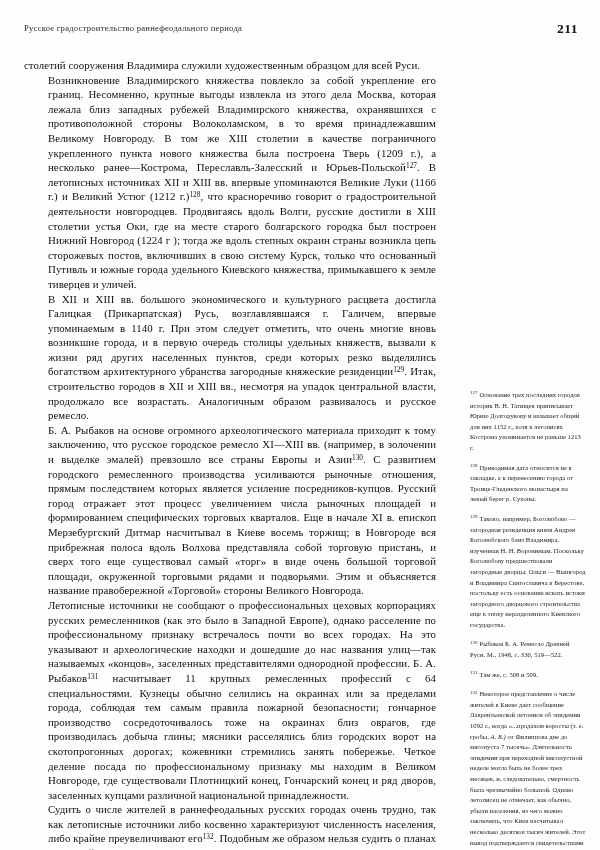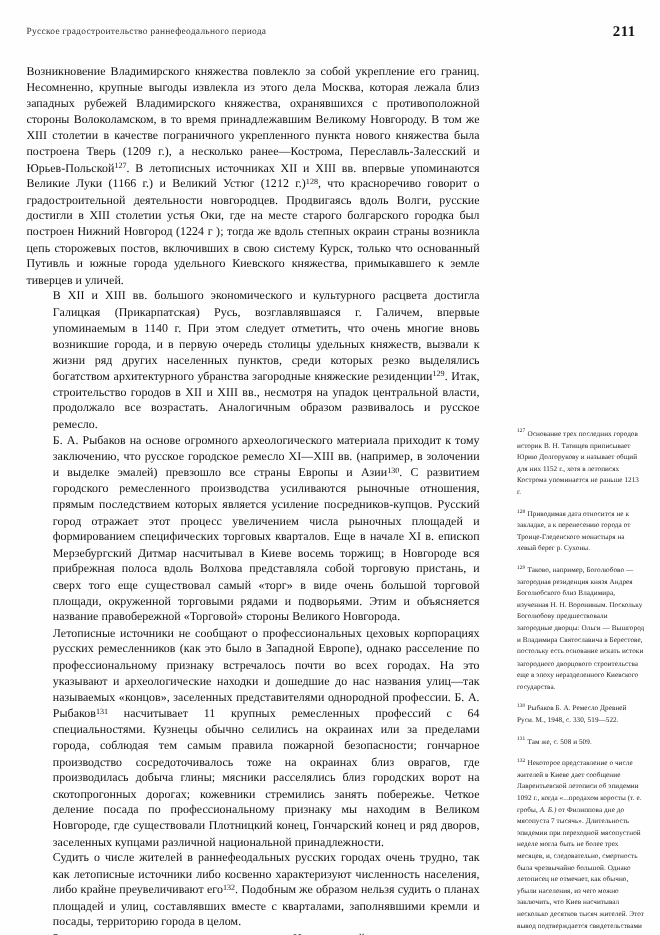--- a/index.html
+++ b/index.html
@@ -109,20 +109,21 @@
 </head>
 <body>
 
 <div class="page">
 
   <div class="running-head">Русское градостроительство раннефеодального периода</div>
 
   <div class="folio">211</div>
 
   <div class="body-col">
+    <p>столетий сооружения Владимира служили художественным образцом для всей Руси.</p>
     <p>Возникновение Владимирского княжества повлекло за собой укрепление его границ. Несомненно, крупные выгоды извлекла из этого дела Москва, которая лежала близ западных рубежей Владимирского княжества, охранявшихся с противоположной стороны Волоколамском, в то время принадлежавшим Великому Новгороду. В том же XIII столетии в качестве пограничного укрепленного пункта нового княжества была построена Тверь (1209 г.), а несколько ранее—Кострома, Переславль-Залесский и Юрьев-Польской<sup>127</sup>. В летописных источниках XII и XIII вв. впервые упоминаются Великие Луки (1166 г.) и Великий Устюг (1212 г.)<sup>128</sup>, что красноречиво говорит о градостроительной деятельности новгородцев. Продвигаясь вдоль Волги, русские достигли в XIII столетии устья Оки, где на месте старого болгарского городка был построен Нижний Новгород (1224 г ); тогда же вдоль степных окраин страны возникла цепь сторожевых постов, включивших в свою систему Курск, только что основанный Путивль и южные города удельного Киевского княжества, примыкавшего к земле тиверцев и уличей.</p>
     <p>В XII и XIII вв. большого экономического и культурного расцвета достигла Галицкая (Прикарпатская) Русь, возглавлявшаяся г. Галичем, впервые упоминаемым в 1140 г. При этом следует отметить, что очень многие вновь возникшие города, и в первую очередь столицы удельных княжеств, вызвали к жизни ряд других населенных пунктов, среди которых резко выделялись богатством архитектурного убранства загородные княжеские резиденции<sup>129</sup>. Итак, строительство городов в XII и XIII вв., несмотря на упадок центральной власти, продолжало все возрастать. Аналогичным образом развивалось и русское ремесло.</p>
     <p>Б. А. Рыбаков на основе огромного археологического материала приходит к тому заключению, что русское городское ремесло XI—XIII вв. (например, в золочении и выделке эмалей) превзошло все страны Европы и Азии<sup>130</sup>. С развитием городского ремесленного производства усиливаются рыночные отношения, прямым последствием которых является усиление посредников-купцов. Русский город отражает этот процесс увеличением числа рыночных площадей и формированием специфических торговых кварталов. Еще в начале XI в. епископ Мерзебургский Дитмар насчитывал в Киеве восемь торжищ; в Новгороде вся прибрежная полоса вдоль Волхова представляла собой торговую пристань, и сверх того еще существовал самый «торг» в виде очень большой торговой площади, окруженной торговыми рядами и подворьями. Этим и объясняется название правобережной «Торговой» стороны Великого Новгорода.</p>
     <p>Летописные источники не сообщают о профессиональных цеховых корпорациях русских ремесленников (как это было в Западной Европе), однако расселение по профессиональному признаку встречалось почти во всех городах. На это указывают и археологические находки и дошедшие до нас названия улиц—так называемых «концов», заселенных представителями однородной профессии. Б. А. Рыбаков<sup>131</sup> насчитывает 11 крупных ремесленных профессий с 64 специальностями. Кузнецы обычно селились на окраинах или за пределами города, соблюдая тем самым правила пожарной безопасности; гончарное производство сосредоточивалось тоже на окраинах близ оврагов, где производилась добыча глины; мясники расселялись близ городских ворот на скотопрогонных дорогах; кожевники стремились занять побережье. Четкое деление посада по профессиональному признаку мы находим в Великом Новгороде, где существовали Плотницкий конец, Гончарский конец и ряд дворов, заселенных купцами различной национальной принадлежности.</p>
     <p>Судить о числе жителей в раннефеодальных русских городах очень трудно, так как летописные источники либо косвенно характеризуют численность населения, либо крайне преувеличивают его<sup>132</sup>. Подобным же образом нельзя судить о планах площадей и улиц, составлявших вместе с кварталами, заполнявшими кремли и посады, территорию города в целом.</p>
     <p>За исключением северо-западных городов Новгородской земли, все русские деревянные города погибли в огненной буре, сопровождавшей истребительное нашествие татар. И тем не менее дошедшие до нас каменные храмы, ворота и земляные валы городов и детинцев дают представление</p>
   </div>
 
   <div class="notes-col">
     <div class="note note-127">

